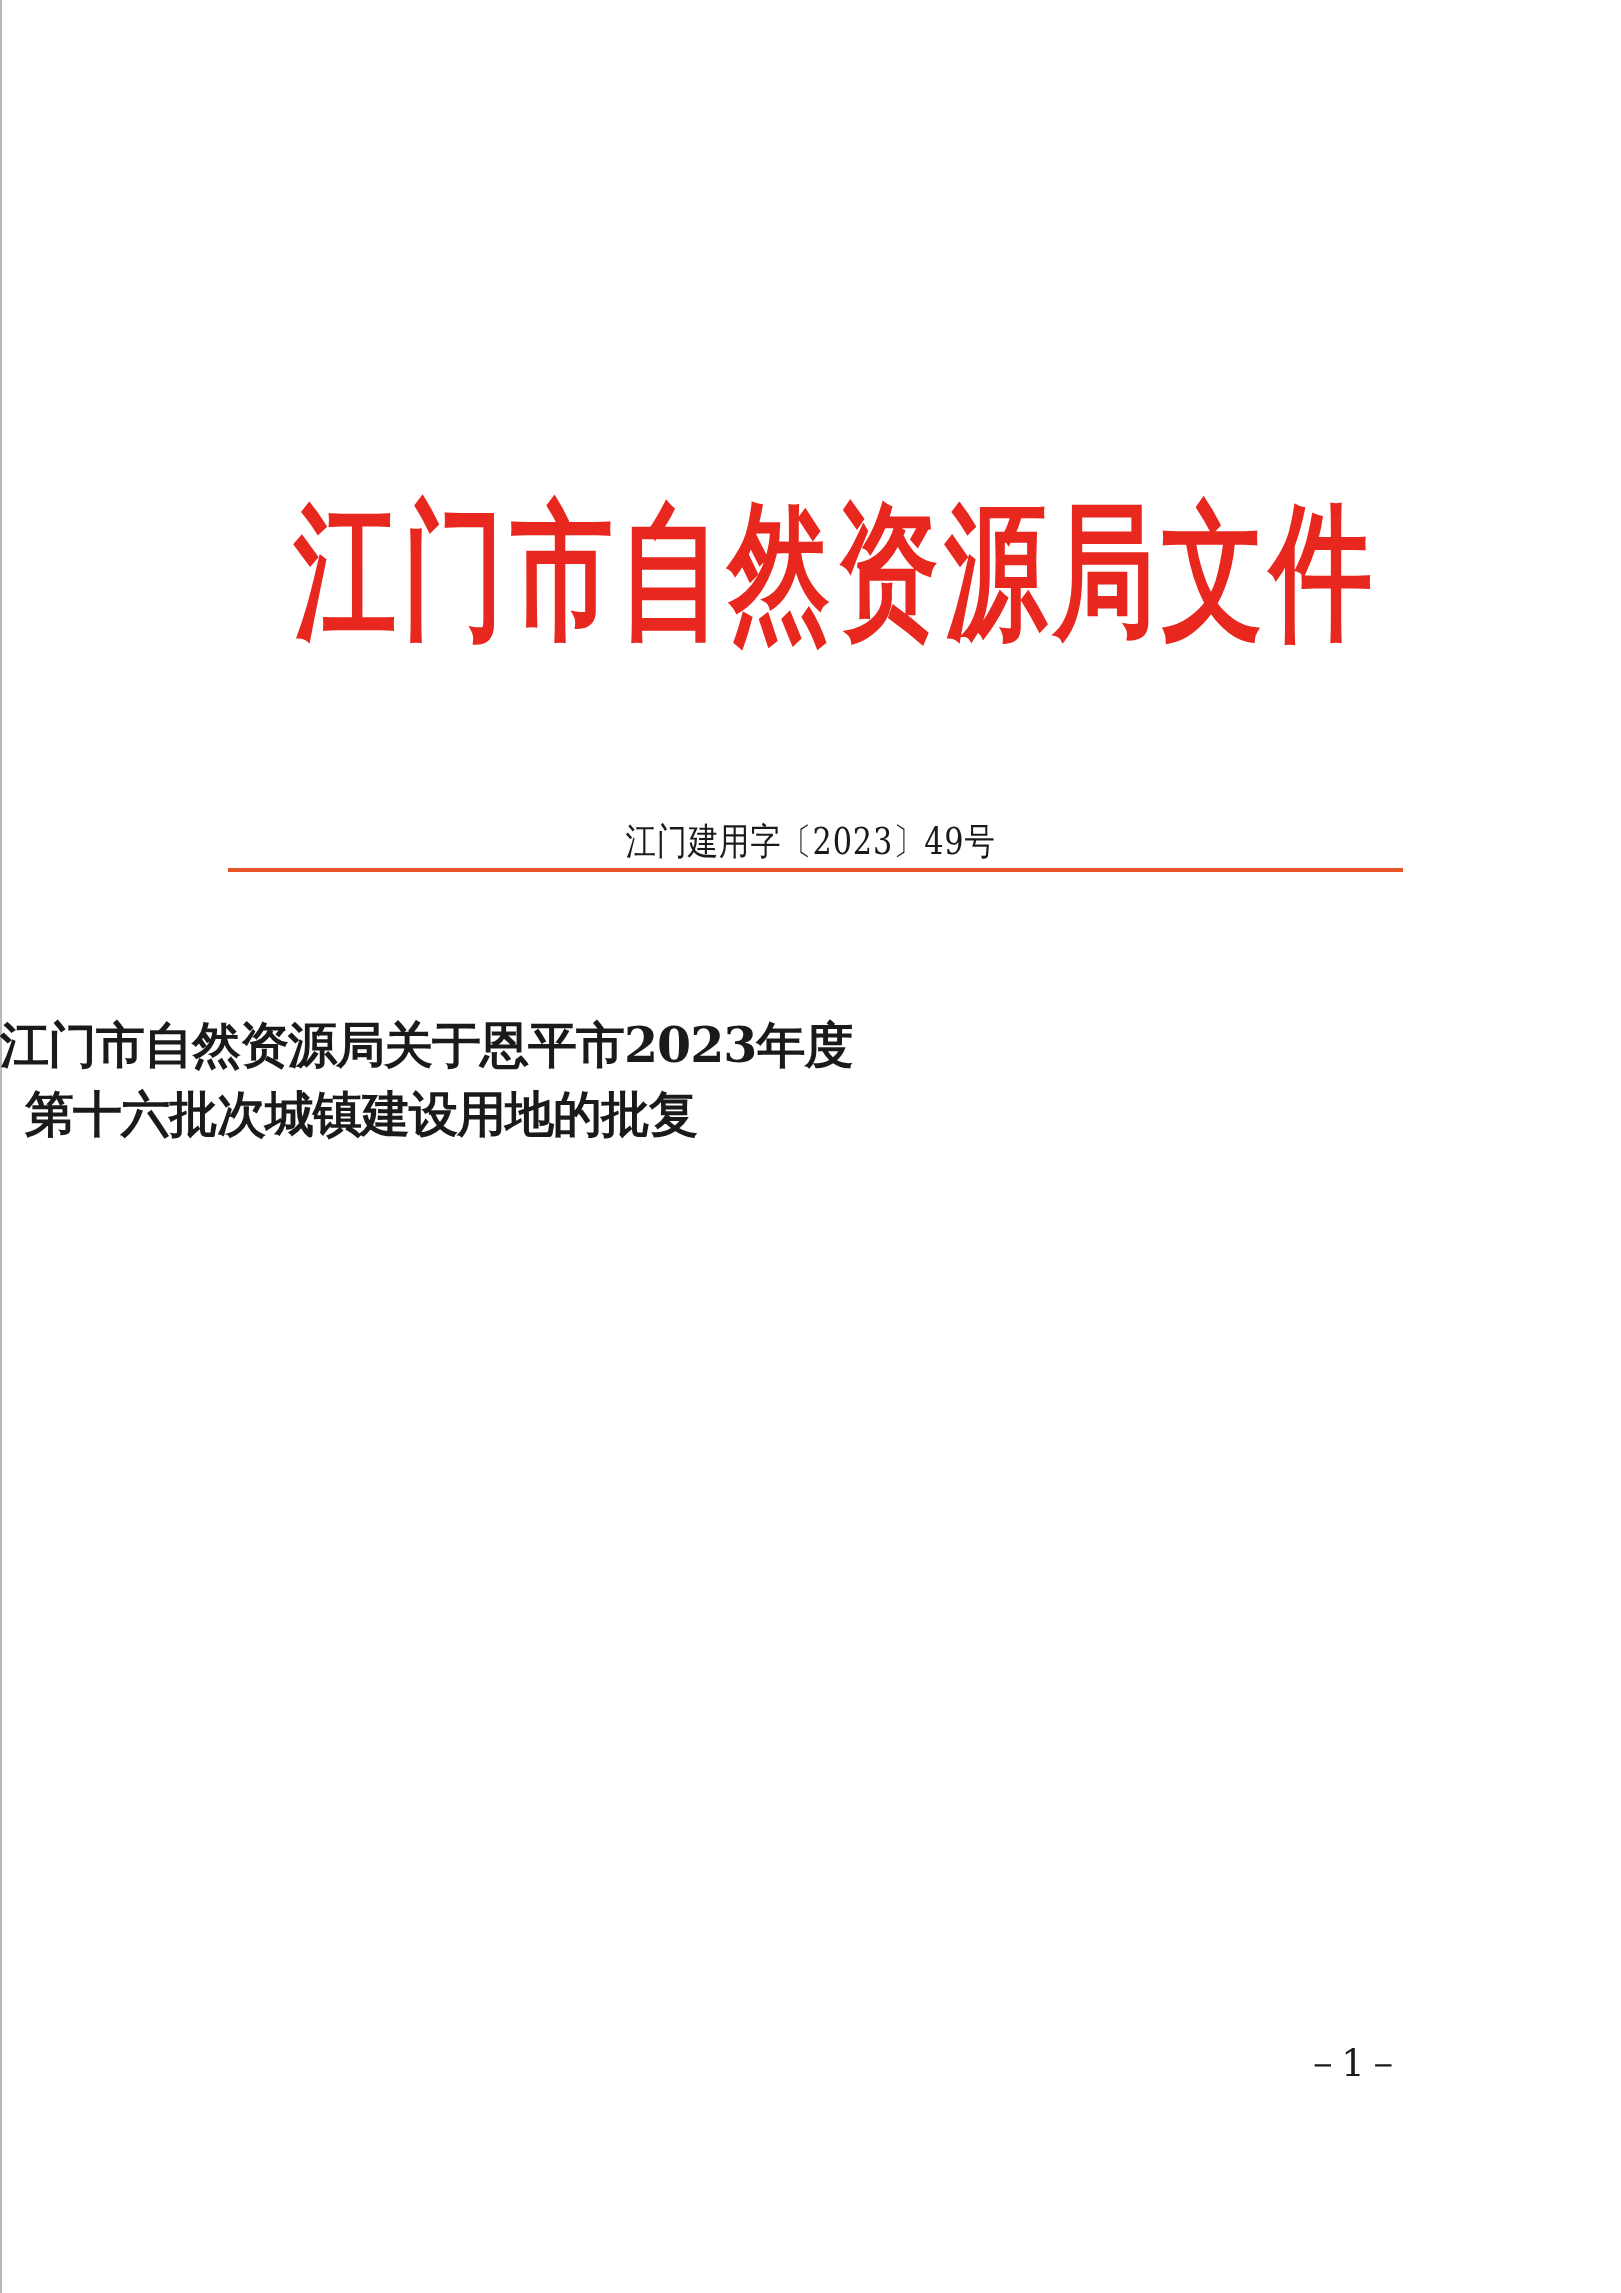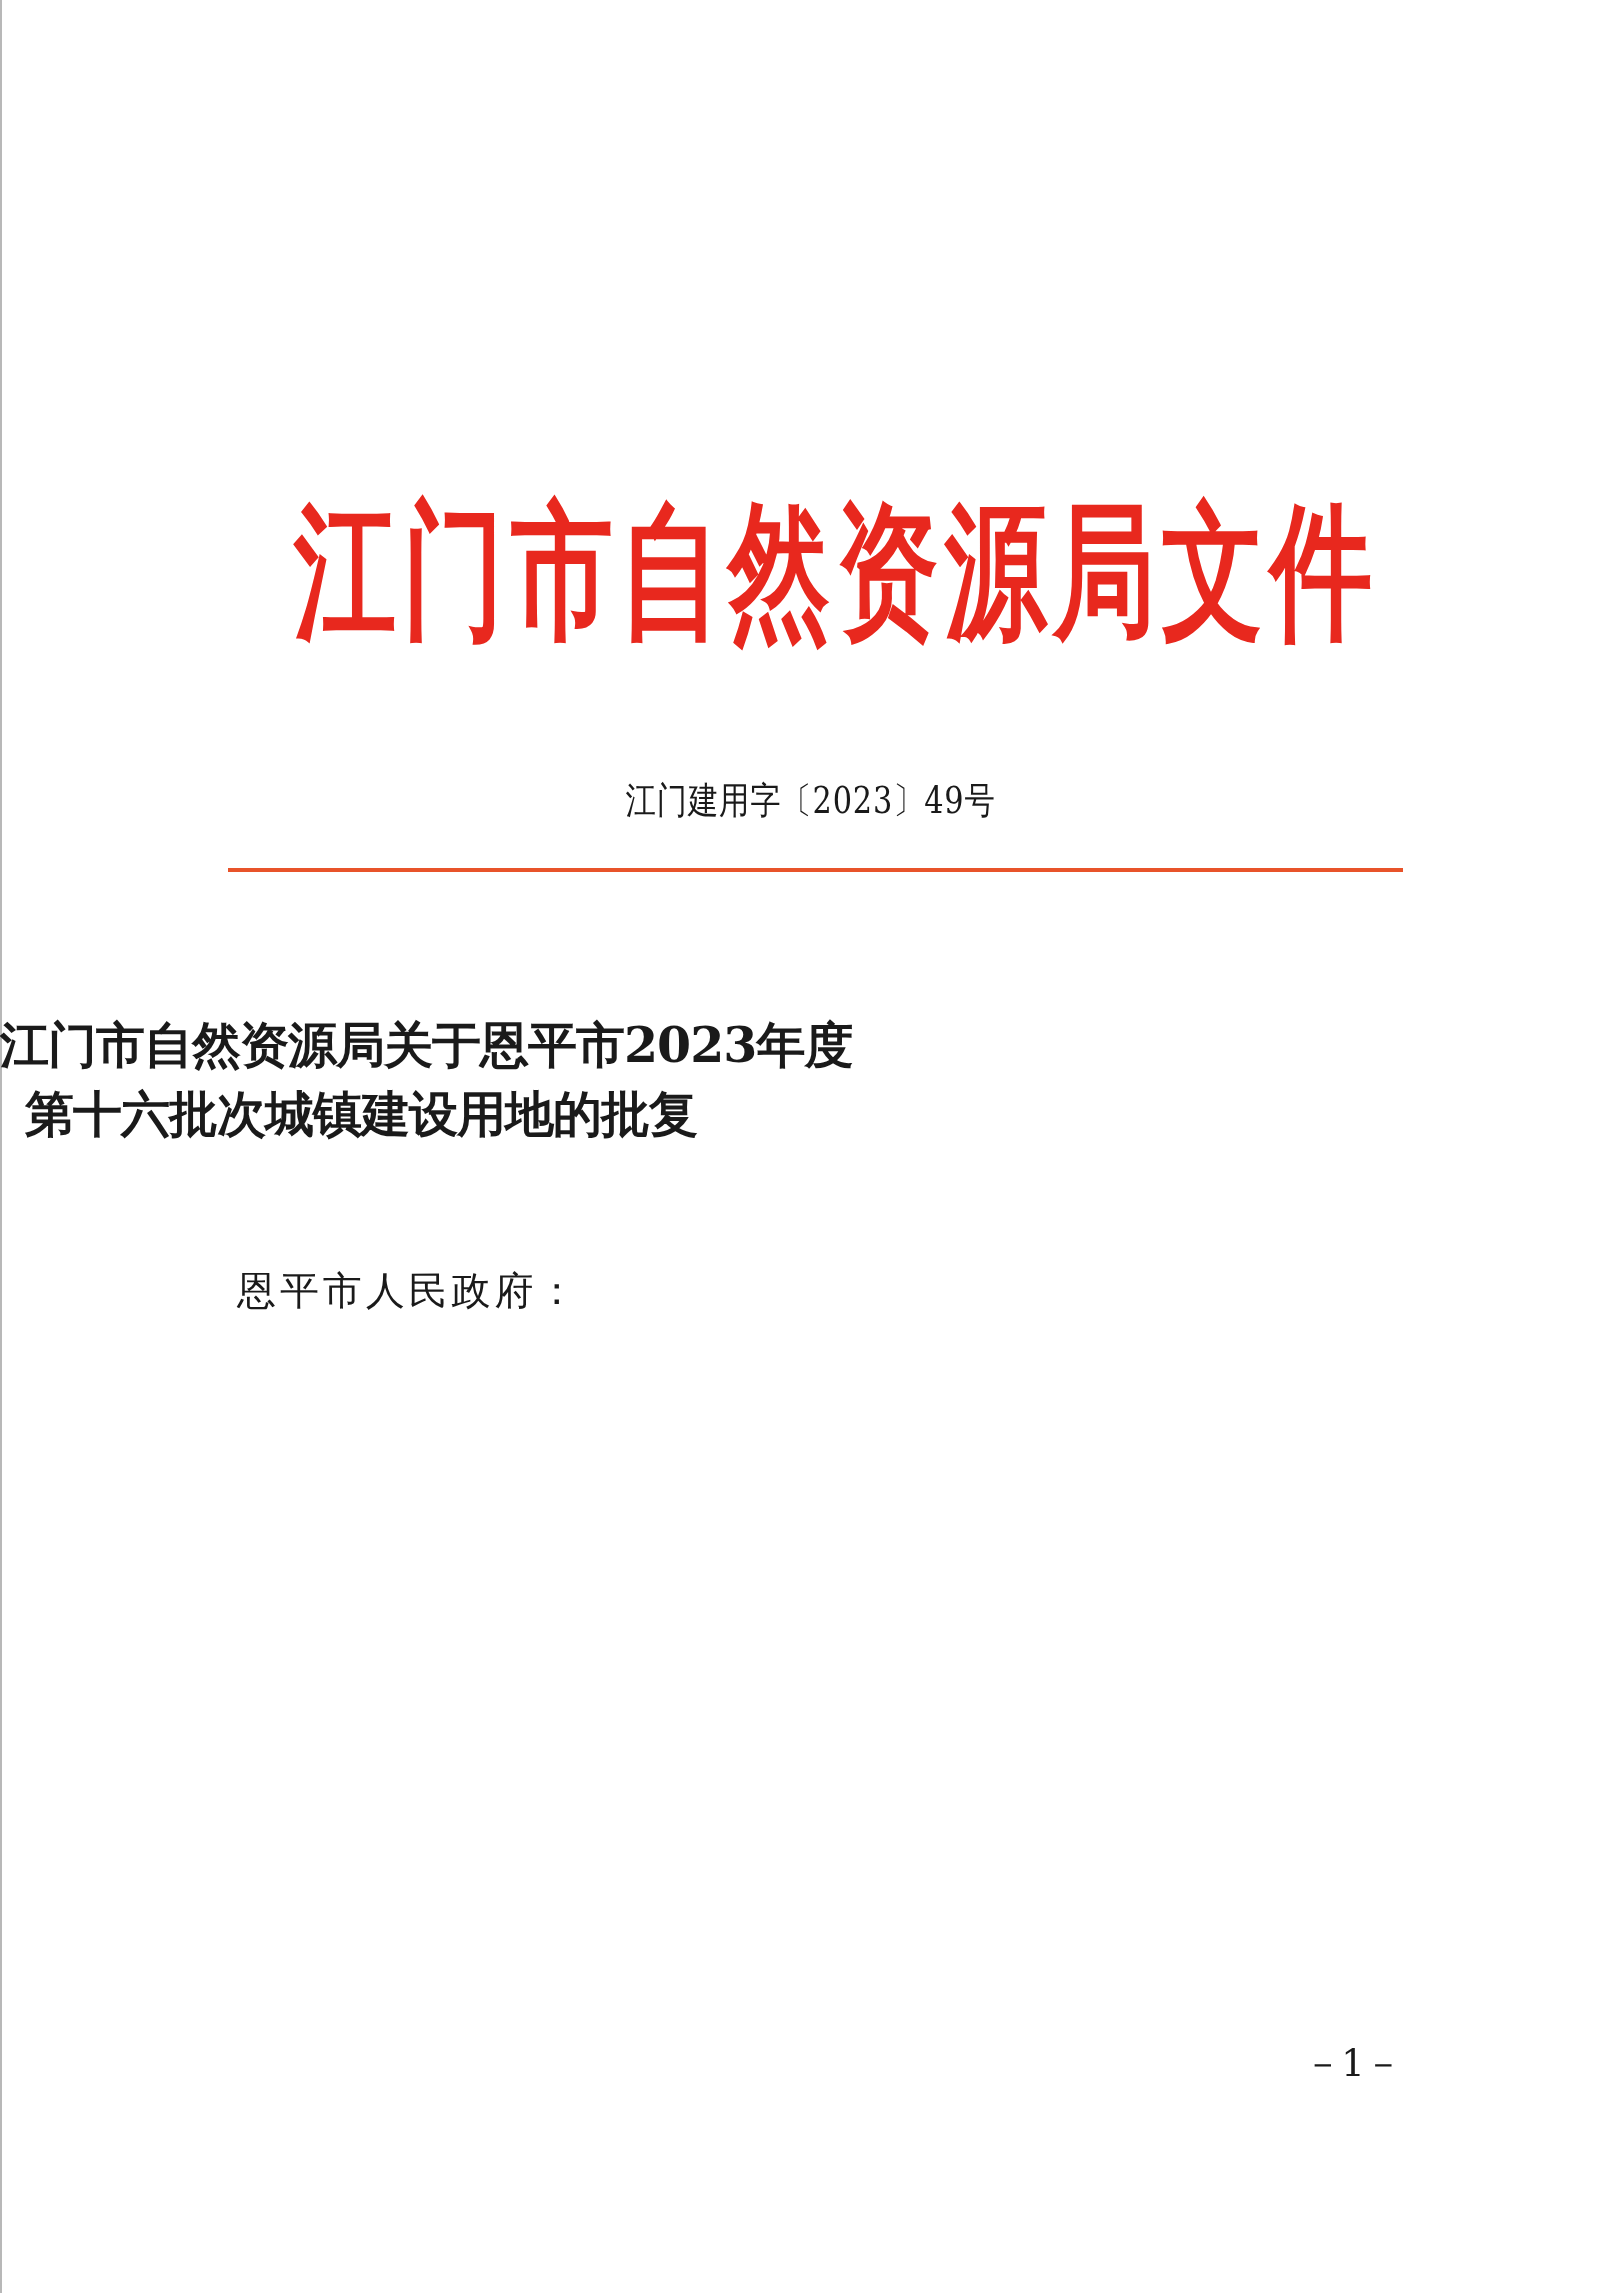--- a/index.html
+++ b/index.html
@@ -42,21 +42,21 @@
       font-size: 102px;
       line-height: 152px;
       transform: scaleY(1.45);
       transform-origin: center center;
     }
     
     .doc-number {
       position: absolute;
       left: 0;
       width: 1621px;
-      top: 771px;
+      top: 812px;
       text-align: center;
       font-size: 37px;
       line-height: 59px;
       letter-spacing: 1px;
     }
     .doc-number .narrow {
       display: inline-block;
       transform: scaleX(0.82);
     }
     .red-rule {
@@ -128,17 +128,16 @@
 <div class="doc-number">
   <span class="narrow">江门建用字〔2023〕49号</span>
 </div>
 
 <div class="red-rule"></div>
 
 <div class="title l1">江门市自然资源局关于恩平市2023年度</div>
 <div class="title l2">第十六批次城镇建设用地的批复</div>
 
 <div class="body-text">
-  <p>恩平市人民政府：</p>
 </div>
 
 <div class="page-number">－1－</div>
 
 
 </body></html>

